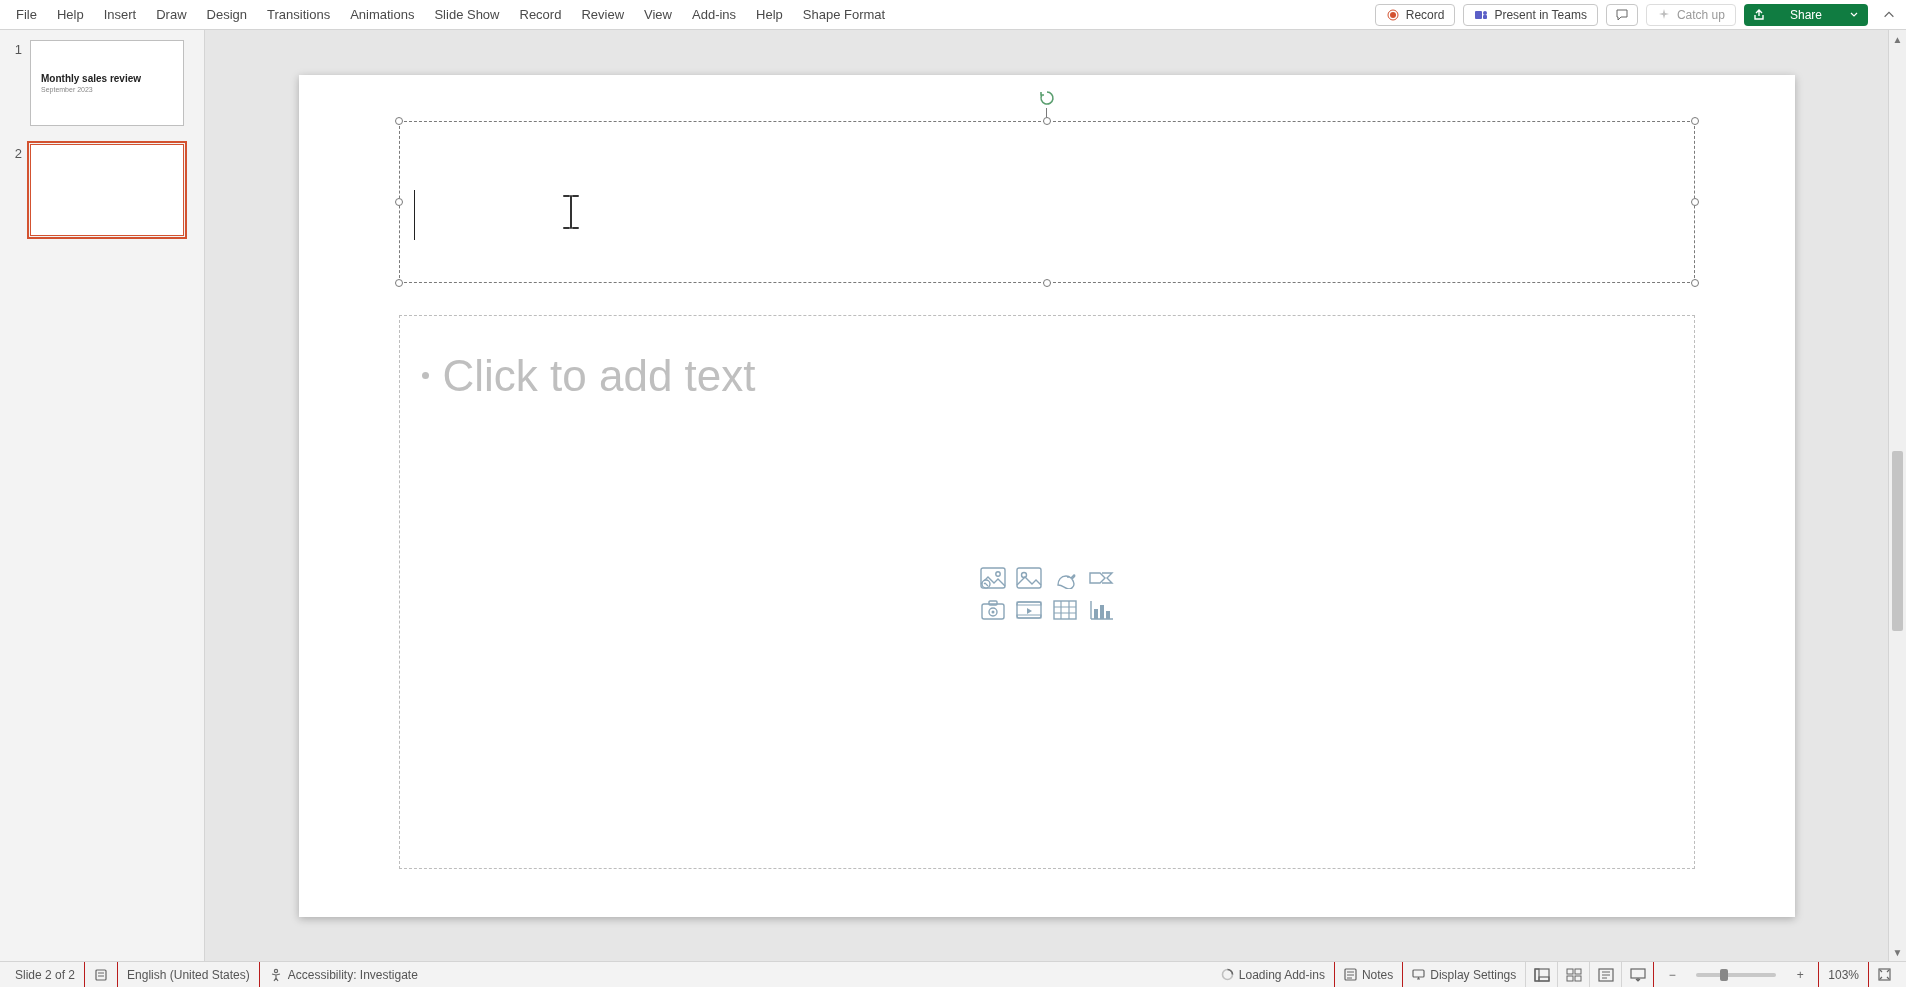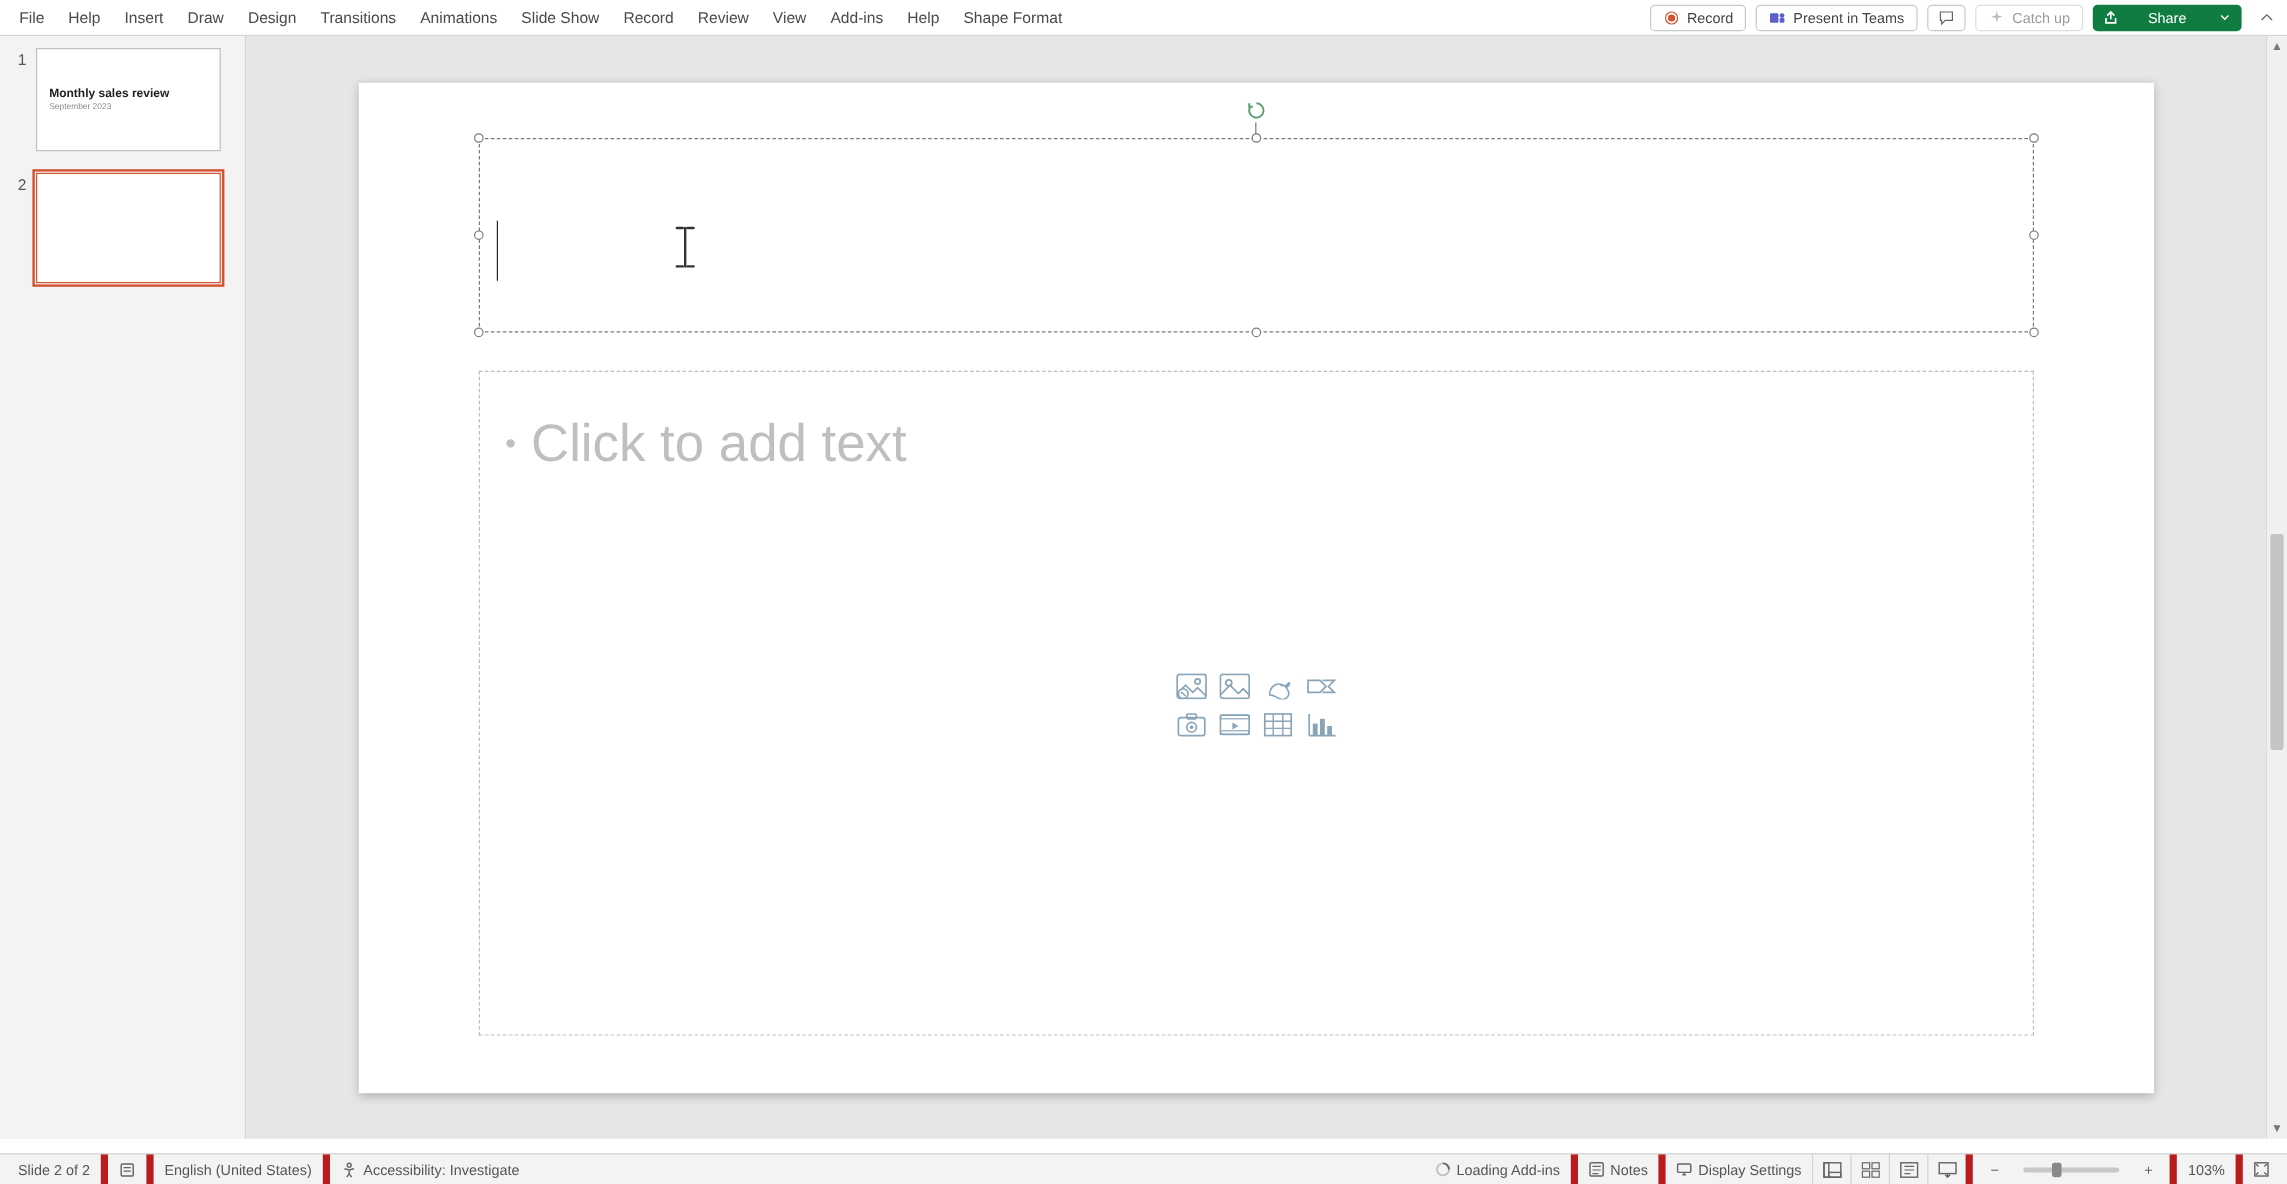--- a/index.html
+++ b/index.html
@@ -223,24 +223,23 @@
   
   .status-bar {
     height: 26px;
     background: #f3f3f3;
     border-top: 1px solid #d4d4d4;
     display: flex;
     align-items: center;
     font-size: 12px;
     color: #555;
     padding: 0 6px;
-    margin-top: 12px;
   }
   .status-bar .sb-item { padding: 0 9px; display: flex; align-items: center; gap: 5px; height: 100%; }
-  .status-bar .sb-item.bordered { border-left: 6px solid #b91c1c; }
+  .status-bar .sb-item.bordered { border-left: 1px solid #b91c1c; }
   .sb-spacer { flex: 1; }
   .view-btn {
     width: 32px; height: 100%;
     display: flex; align-items: center; justify-content: center;
     border-left: 1px solid #d4d4d4;
     color: #666;
   }
   .zoom-slider {
     width: 80px; height: 4px; background: #c8c8c8; border-radius: 2px; position: relative; margin: 0 6px;
   }

